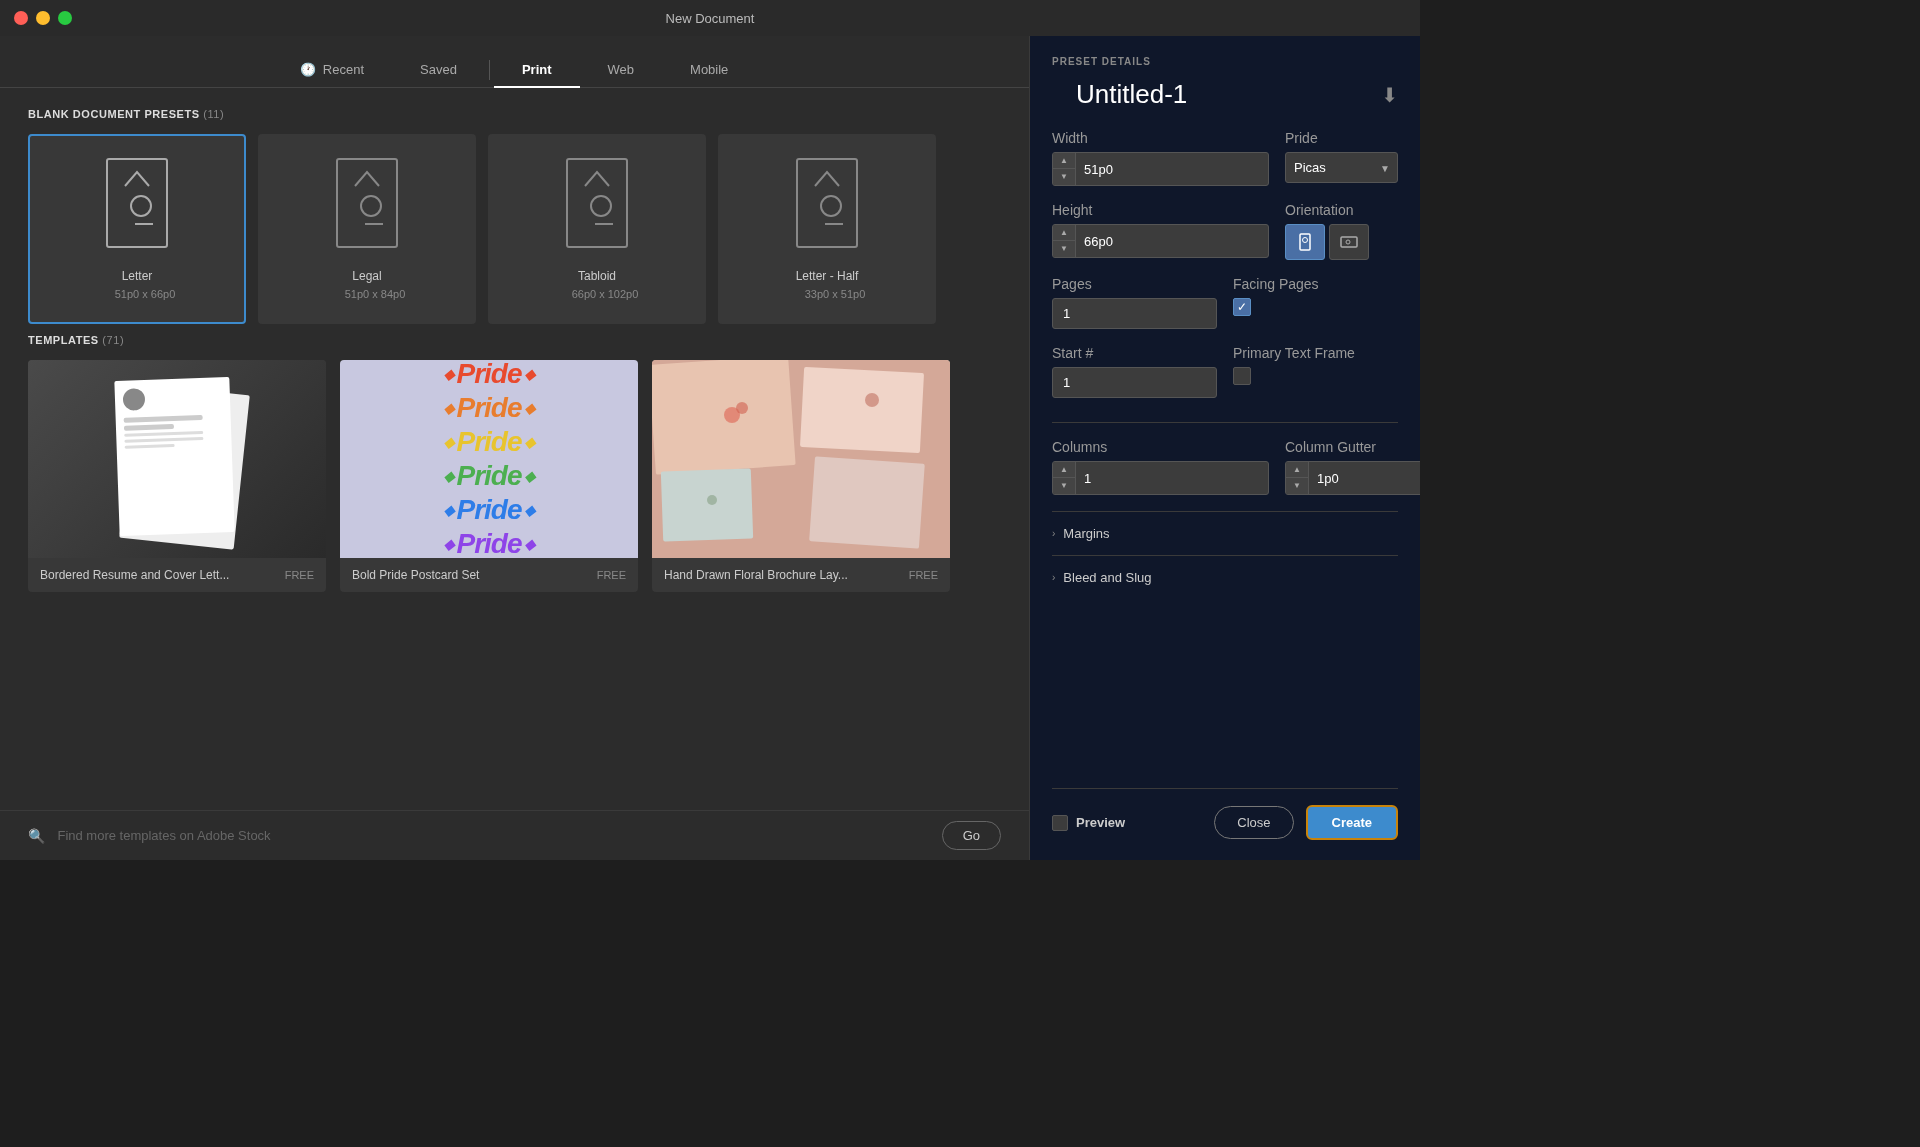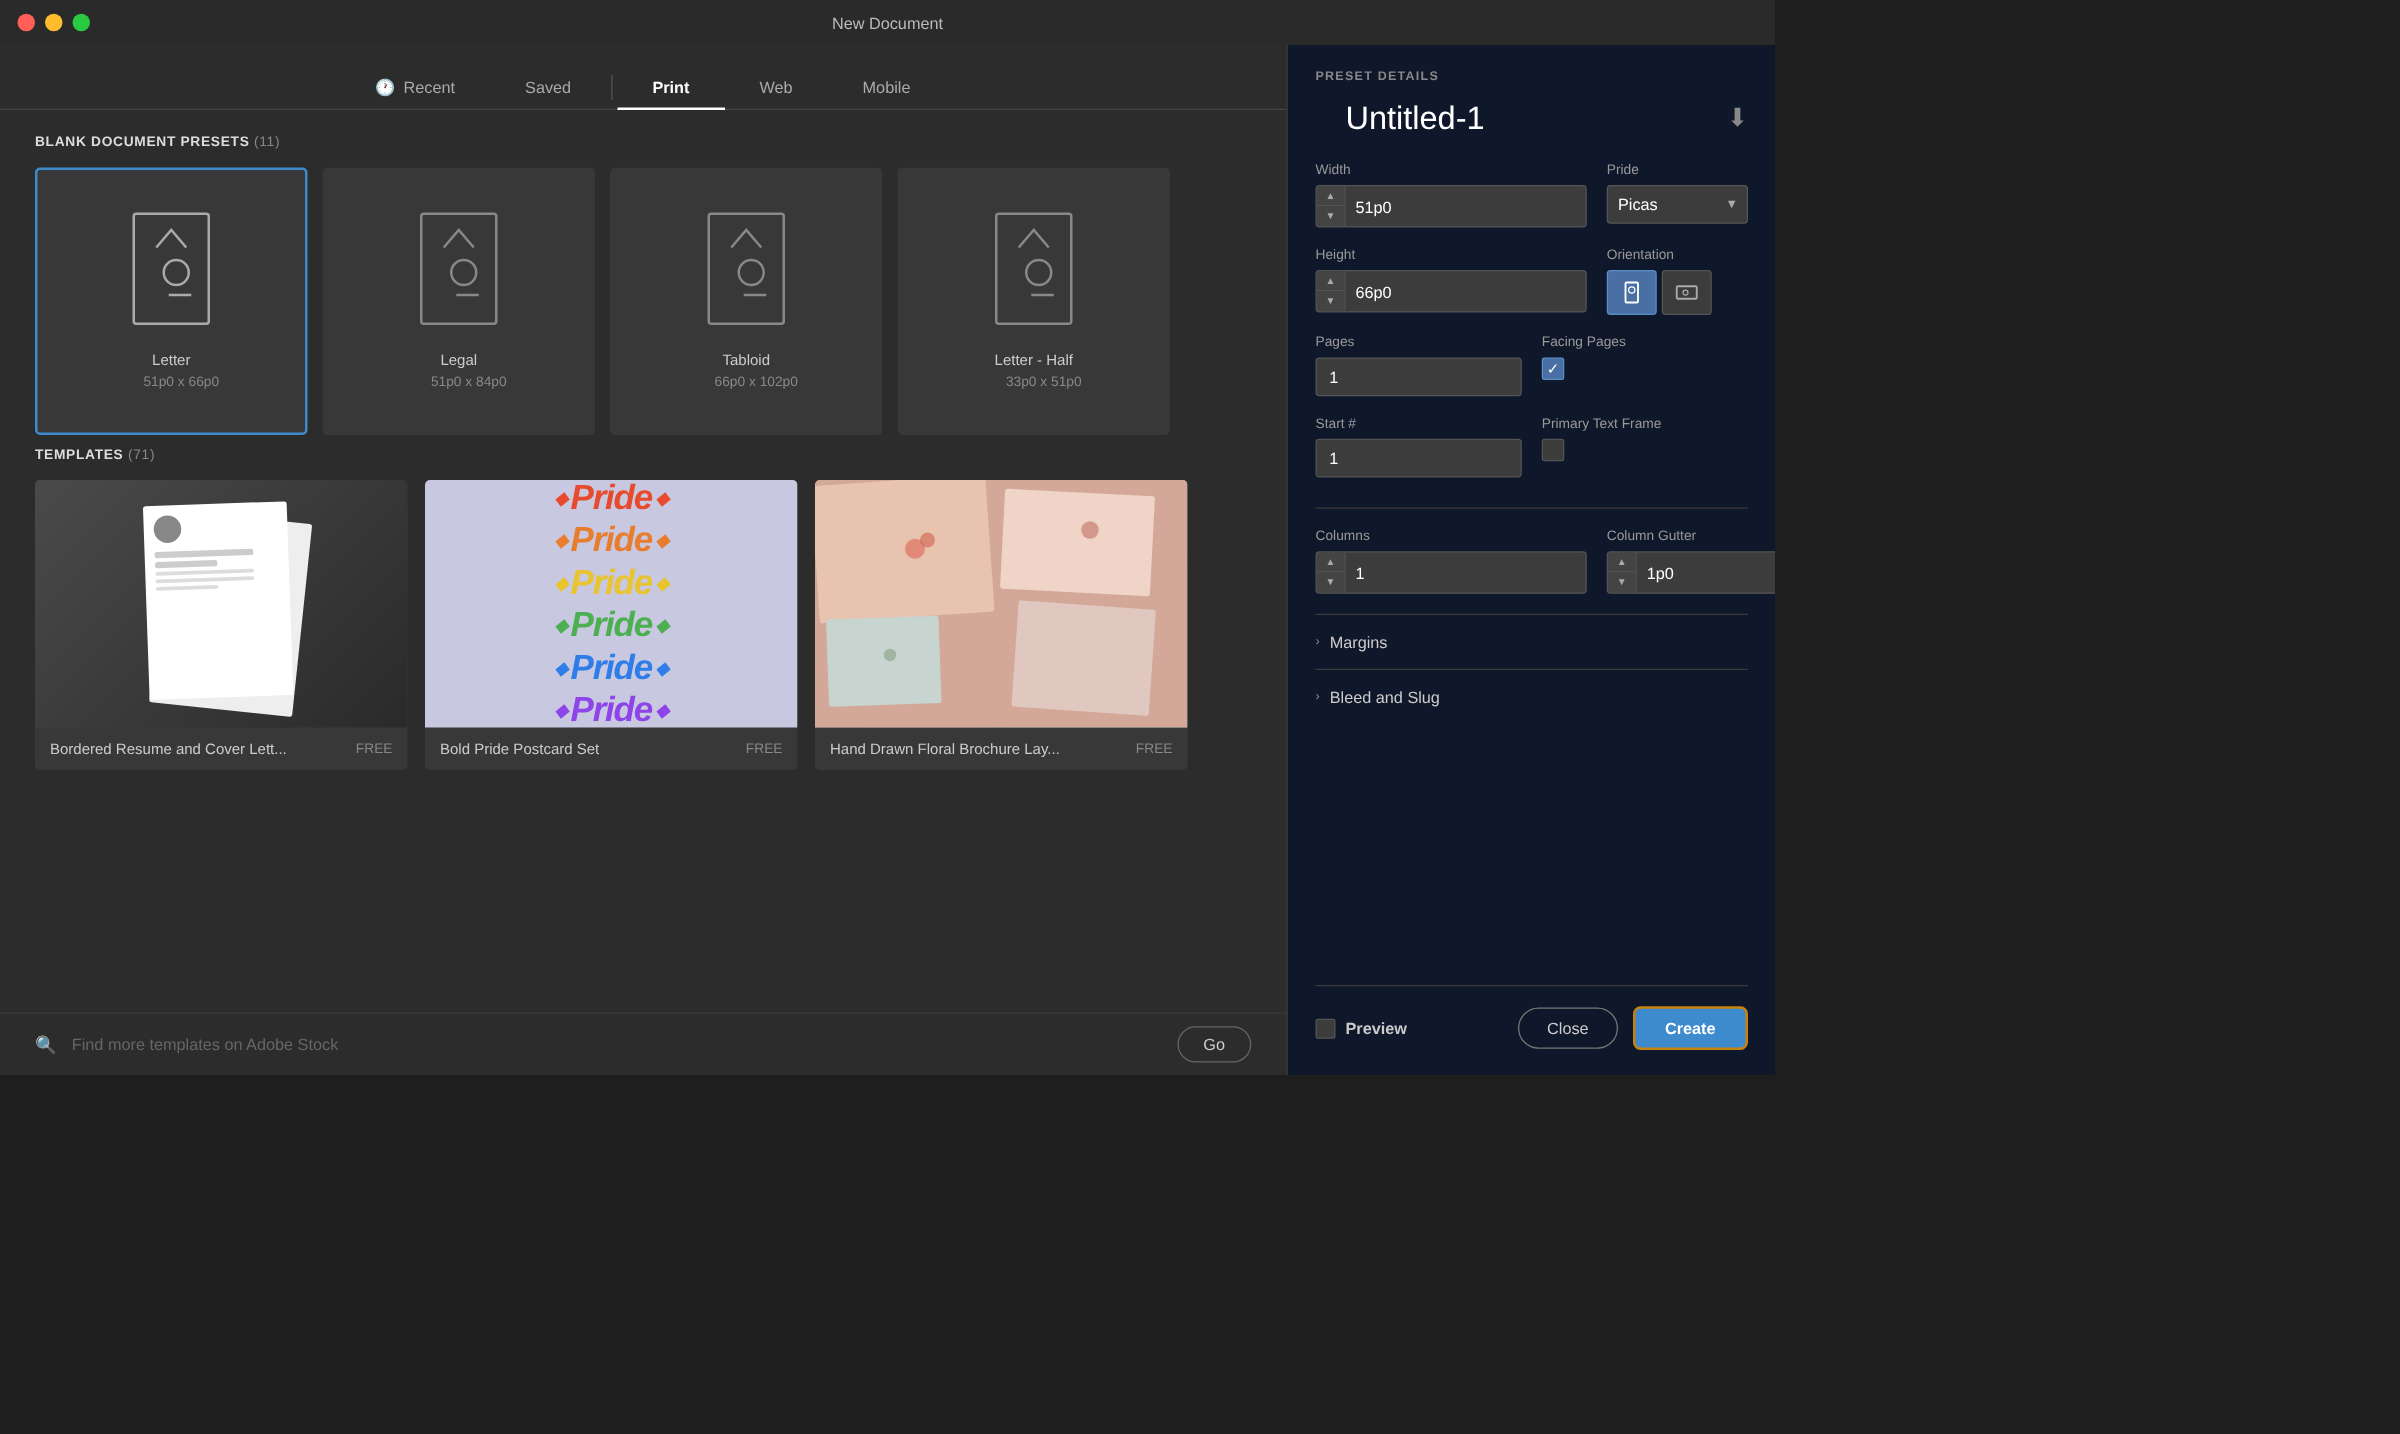--- a/index.html
+++ b/index.html
@@ -129,21 +129,21 @@
 
     
     .presets-grid {
       display: flex;
       gap: 12px;
       flex-wrap: wrap;
       margin-bottom: 10px;
     }
     .preset-card {
       width: 218px;
-      height: 214px;
+      height: 190px;
       background: #383838;
       border-radius: 4px;
       border: 2px solid transparent;
       display: flex;
       flex-direction: column;
       align-items: center;
       justify-content: center;
       cursor: pointer;
       gap: 10px;
       padding-bottom: 10px;
@@ -369,21 +369,21 @@
     
     .form-row {
       display: flex;
       gap: 16px;
       margin-bottom: 16px;
     }
     .form-group {
       flex: 1;
     }
     .form-label {
-      font-size: 11px;
+      font-size: 14px;
       color: #999;
       margin-bottom: 6px;
       display: block;
     }
     .input-with-stepper {
       display: flex;
       align-items: center;
       background: #3c3c3c;
       border: 1px solid #555;
       border-radius: 3px;

